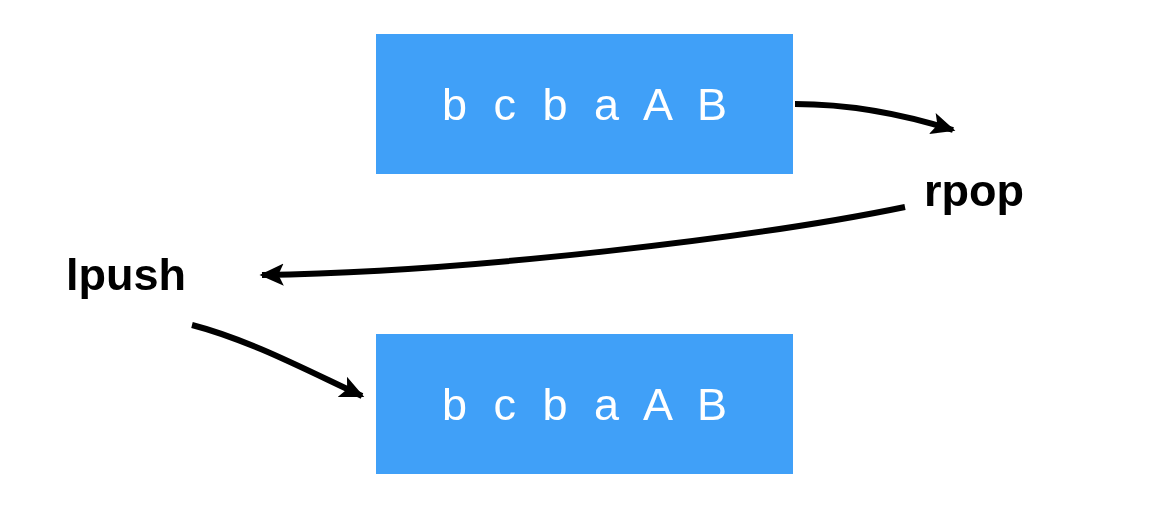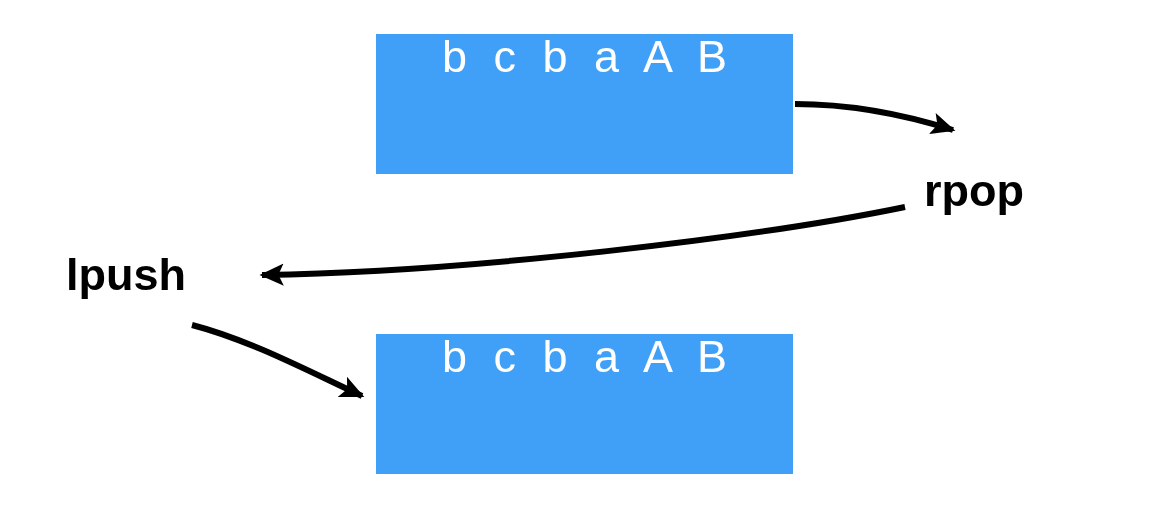--- a/index.html
+++ b/index.html
@@ -14,20 +14,21 @@
   #canvas {
     position: relative;
     width: 1164px;
     height: 516px;
     background: #ffffff;
     overflow: hidden;
   }
   .list-box {
     position: absolute;
     display: flex;
+    align-items: center;
     justify-content: center;
     box-sizing: border-box;
   }
   .list-box-text {
     font-family: "Liberation Sans", sans-serif;
     font-size: 45px;
     font-weight: 400;
     letter-spacing: 7px;
     color: #ffffff;
     white-space: pre;

